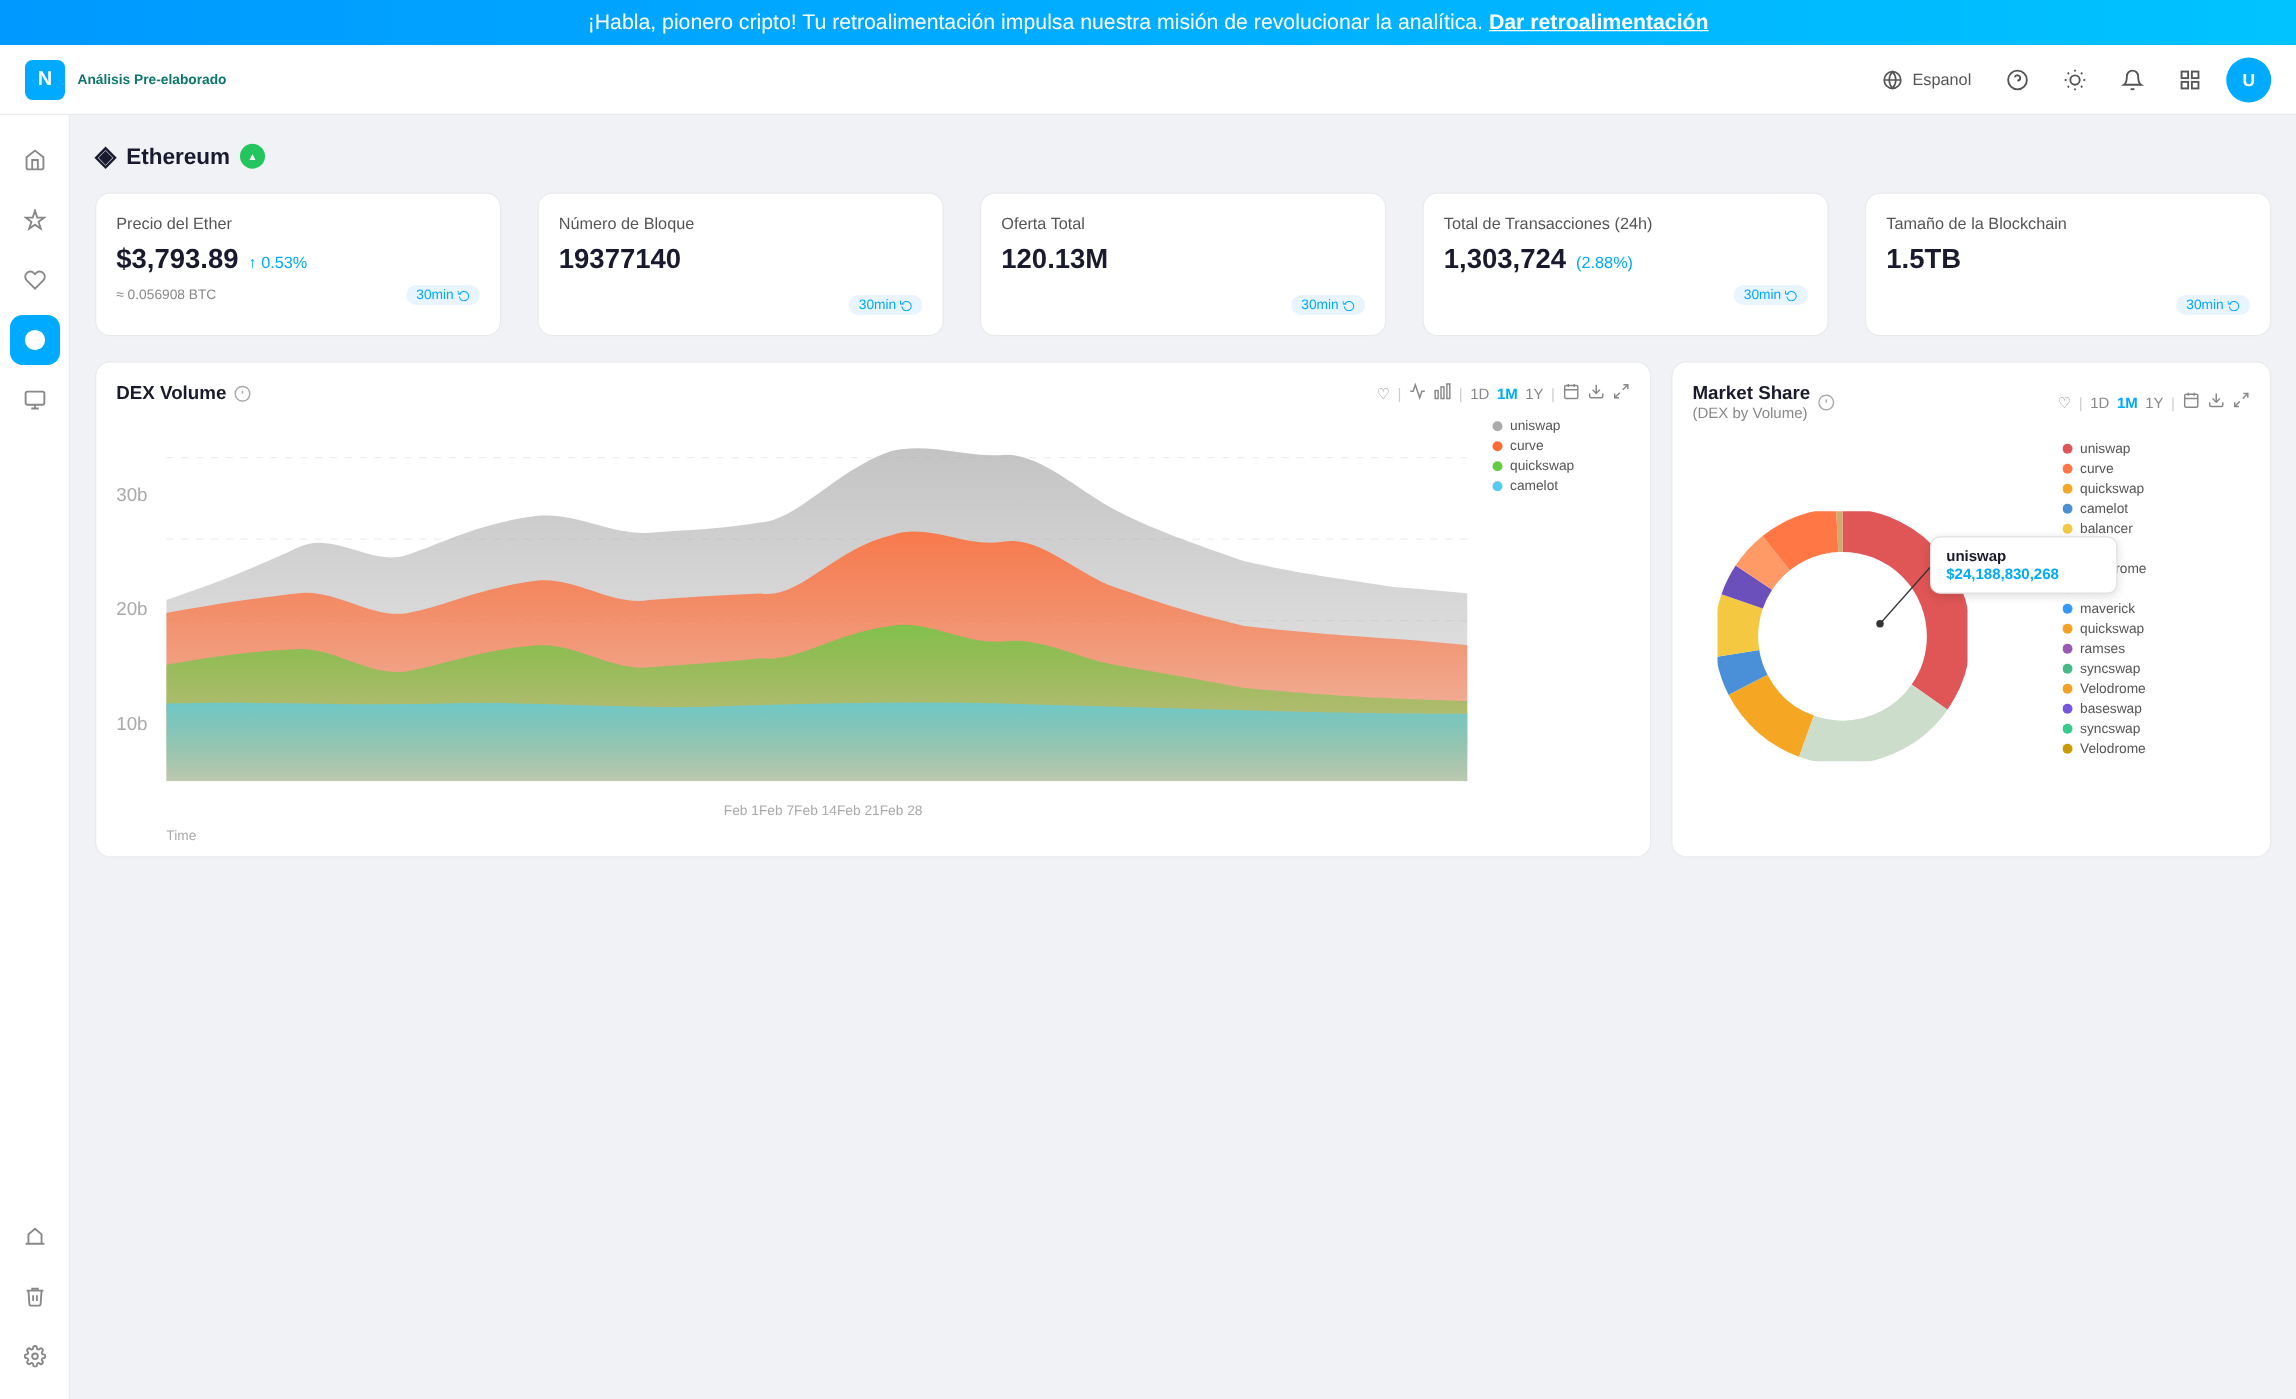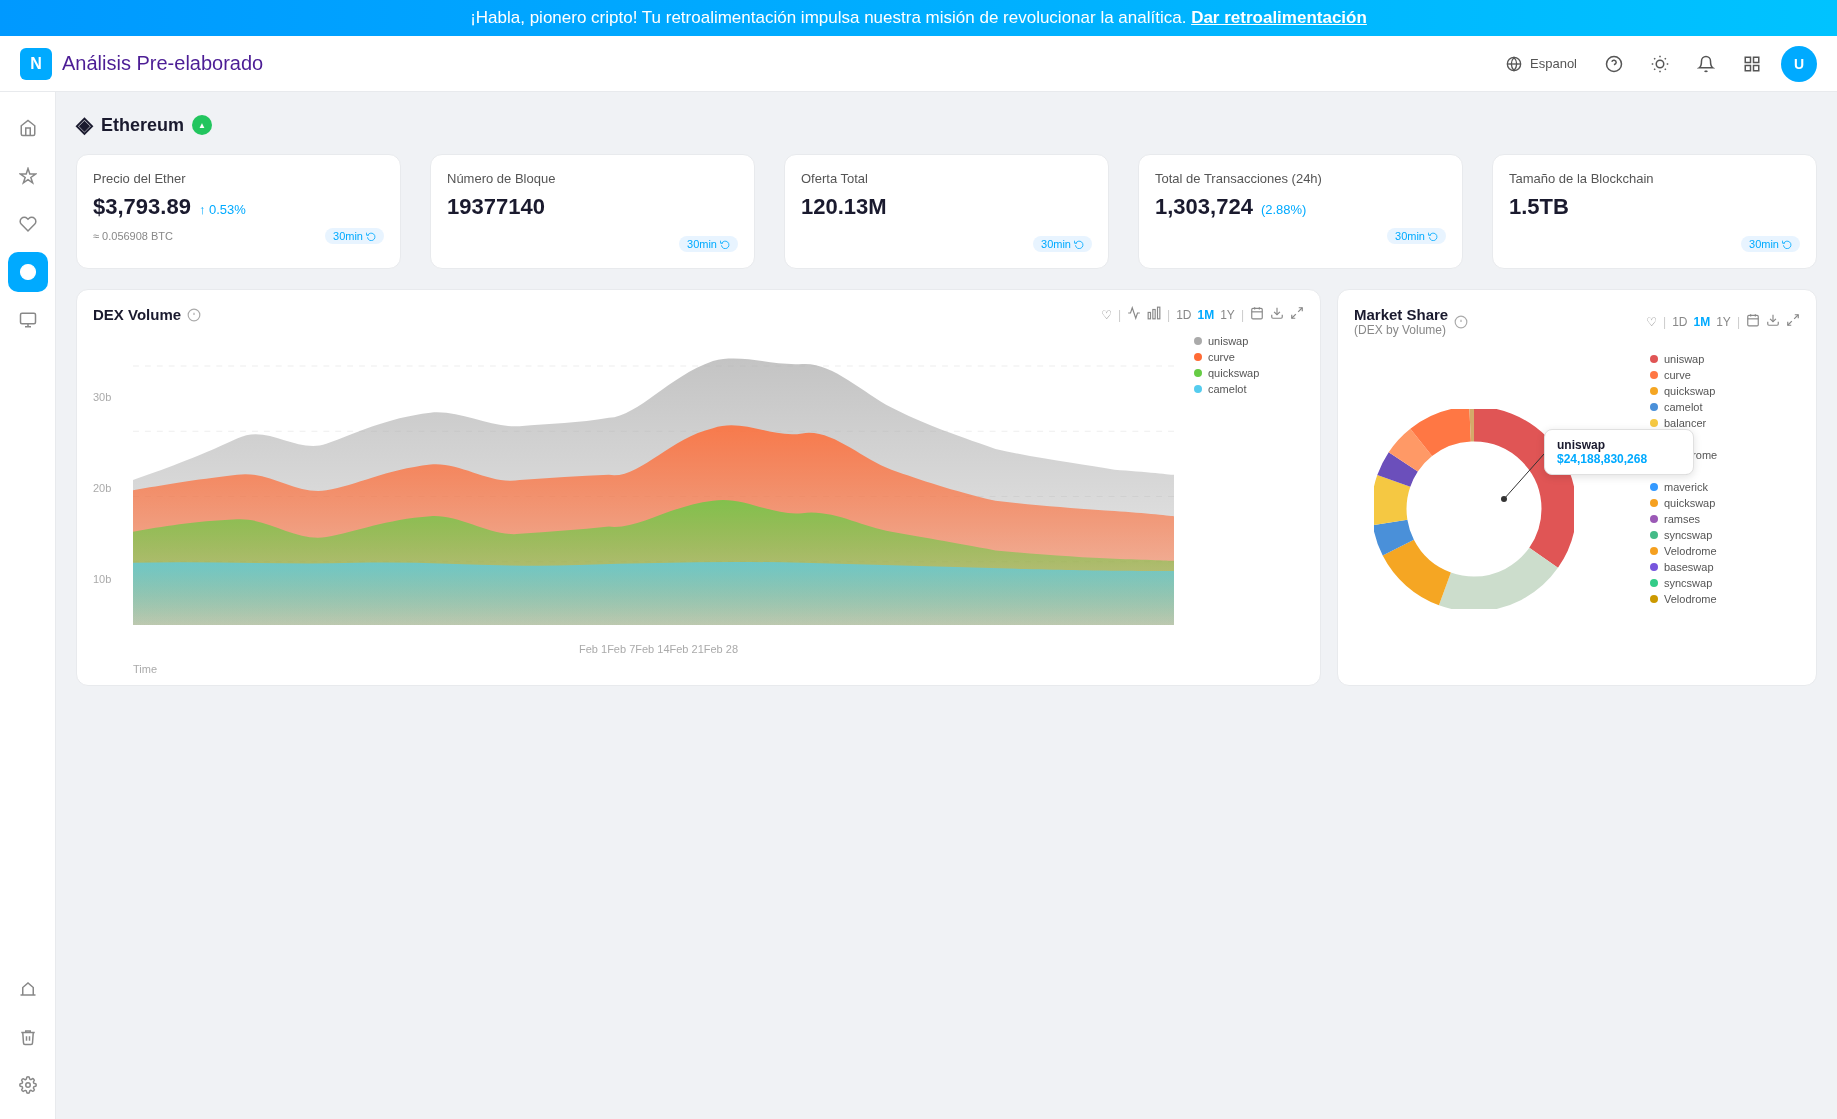--- a/index.html
+++ b/index.html
@@ -37,21 +37,21 @@
       height: 32px;
       background: #00aaff;
       border-radius: 6px;
       display: flex;
       align-items: center;
       justify-content: center;
       color: white;
       font-weight: bold;
       font-size: 16px;
     }
-    .logo-title { font-size: 20px; font-weight: 400; color: #4c1d95; }
+    .logo-title { font-size: 11px; font-weight: 700; color: #0f766e; }
     .search-bar {
       flex: 1;
       max-width: 580px;
       position: relative;
     }
     .search-bar input {
       width: 100%;
       padding: 8px 16px 8px 40px;
       border: 1px solid #e0e0e0;
       border-radius: 20px;
@@ -266,21 +266,21 @@
     }
 
     .chart-y-labels {
       position: absolute;
       left: 0;
       top: 16px;
       bottom: 30px;
       display: flex;
       flex-direction: column;
       justify-content: space-around;
-      font-size: 11px;
+      font-size: 15px;
       color: #aaa;
     }
     .chart-x-labels {
       position: absolute;
       bottom: 0;
       left: 40px;
       right: 120px;
       display: flex;
       justify-content: center;
       font-size: 11px;

